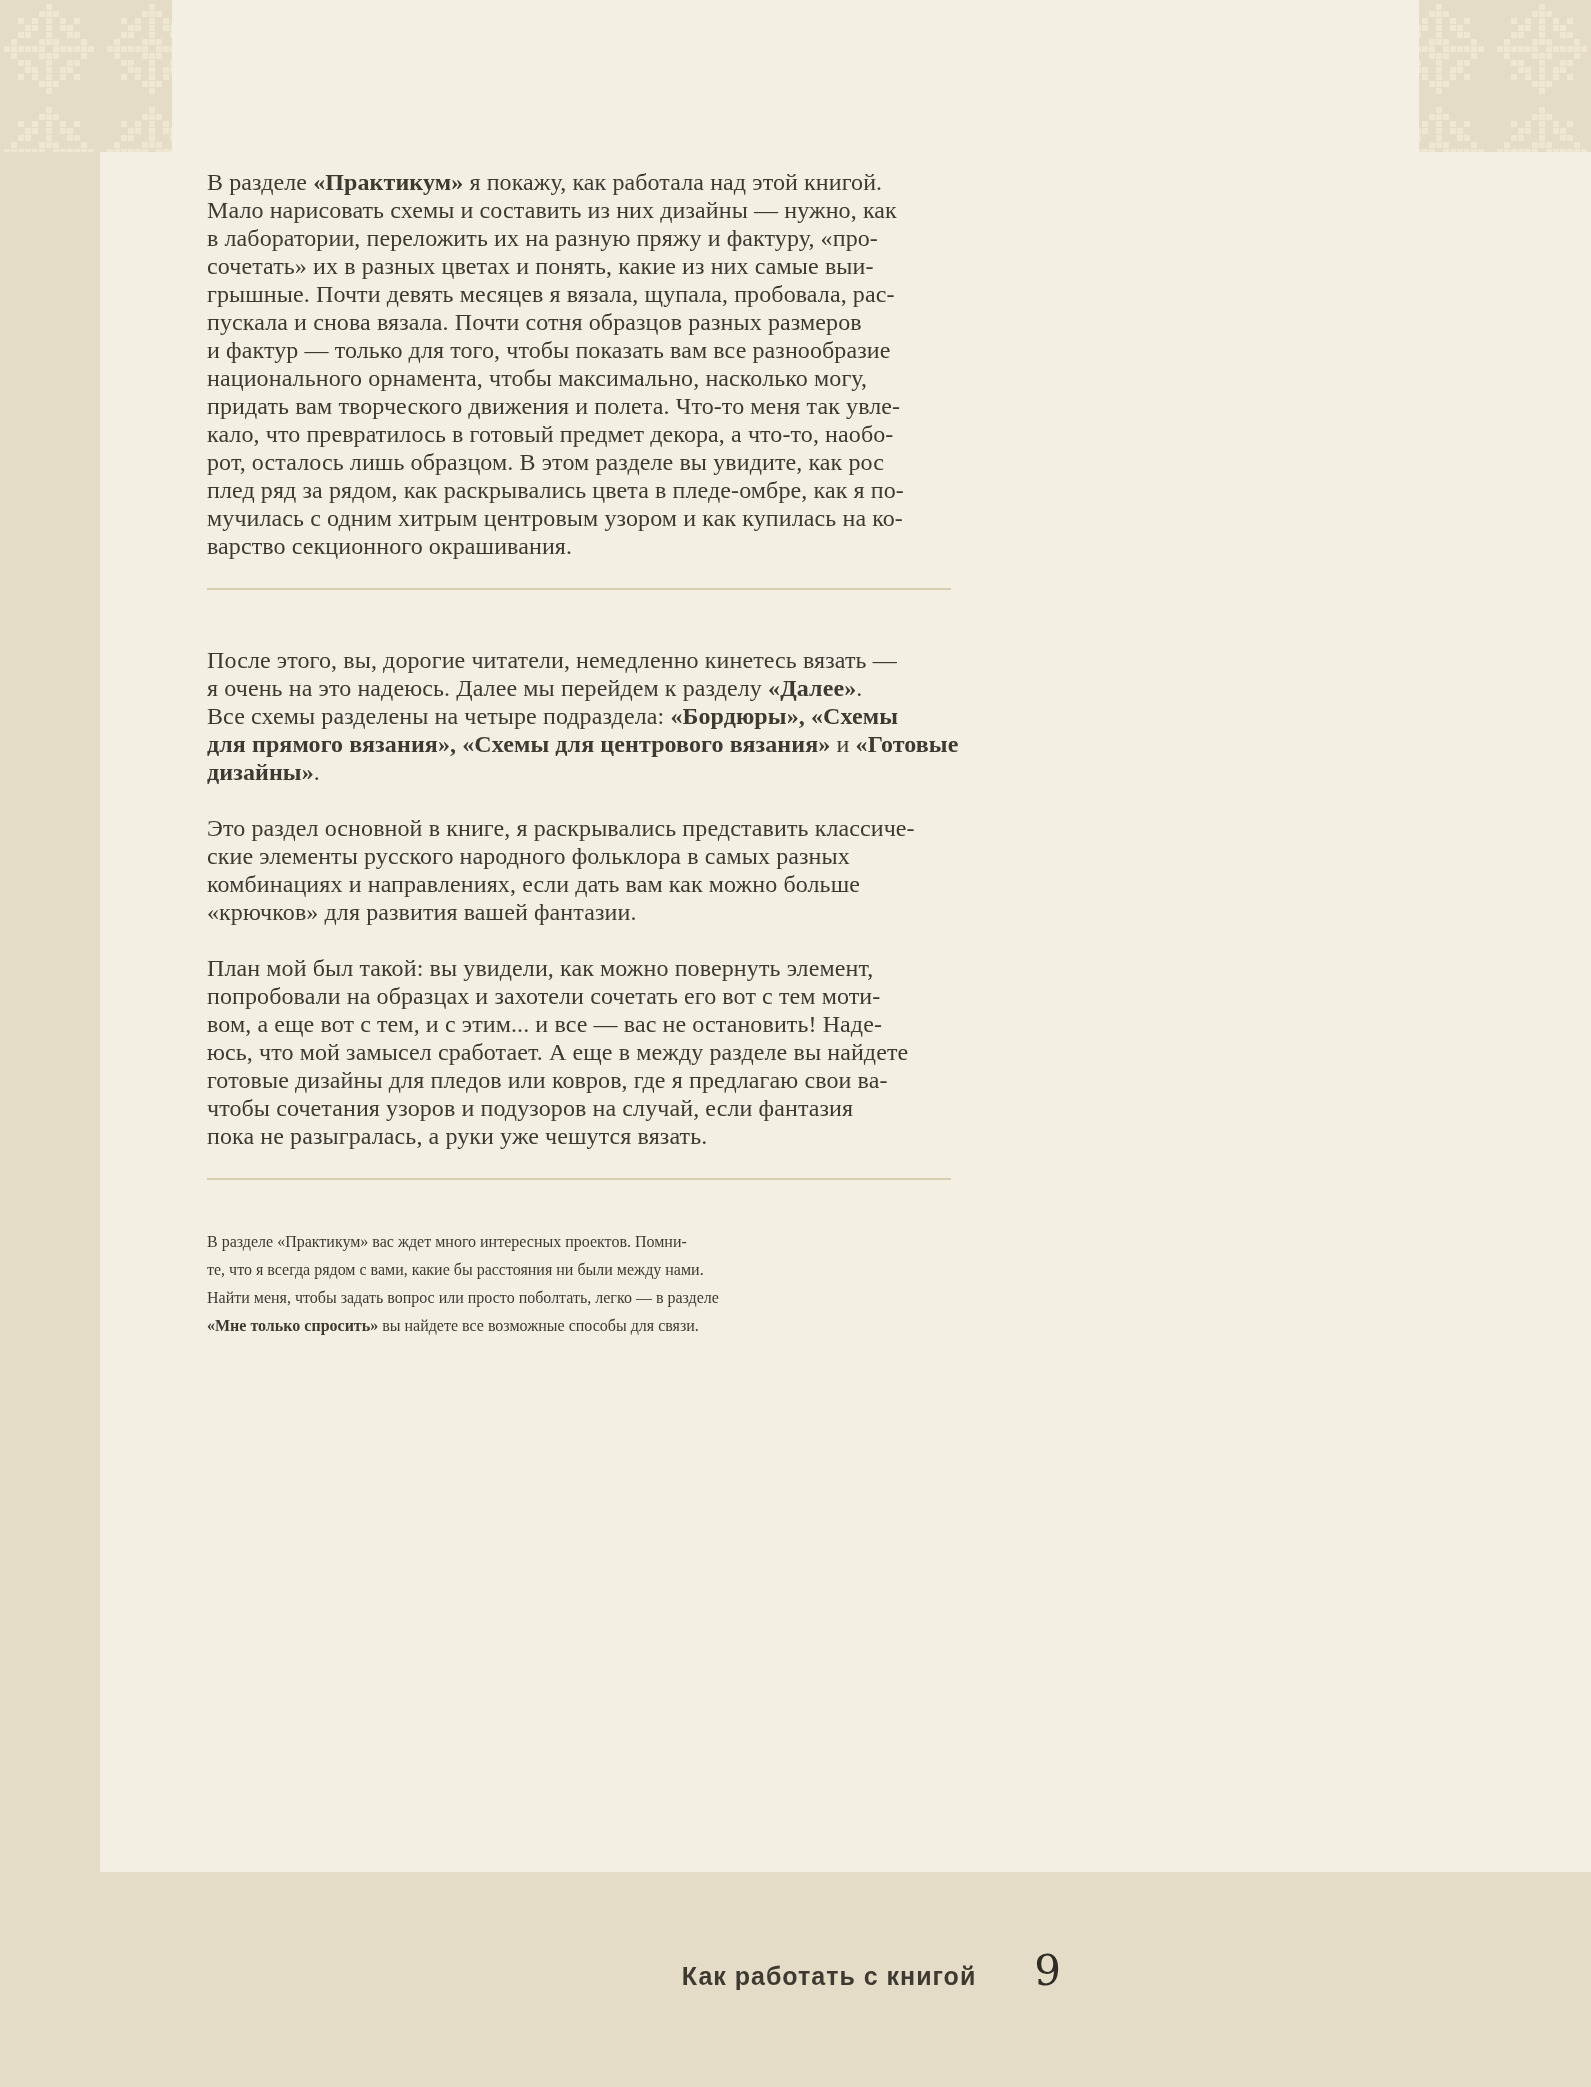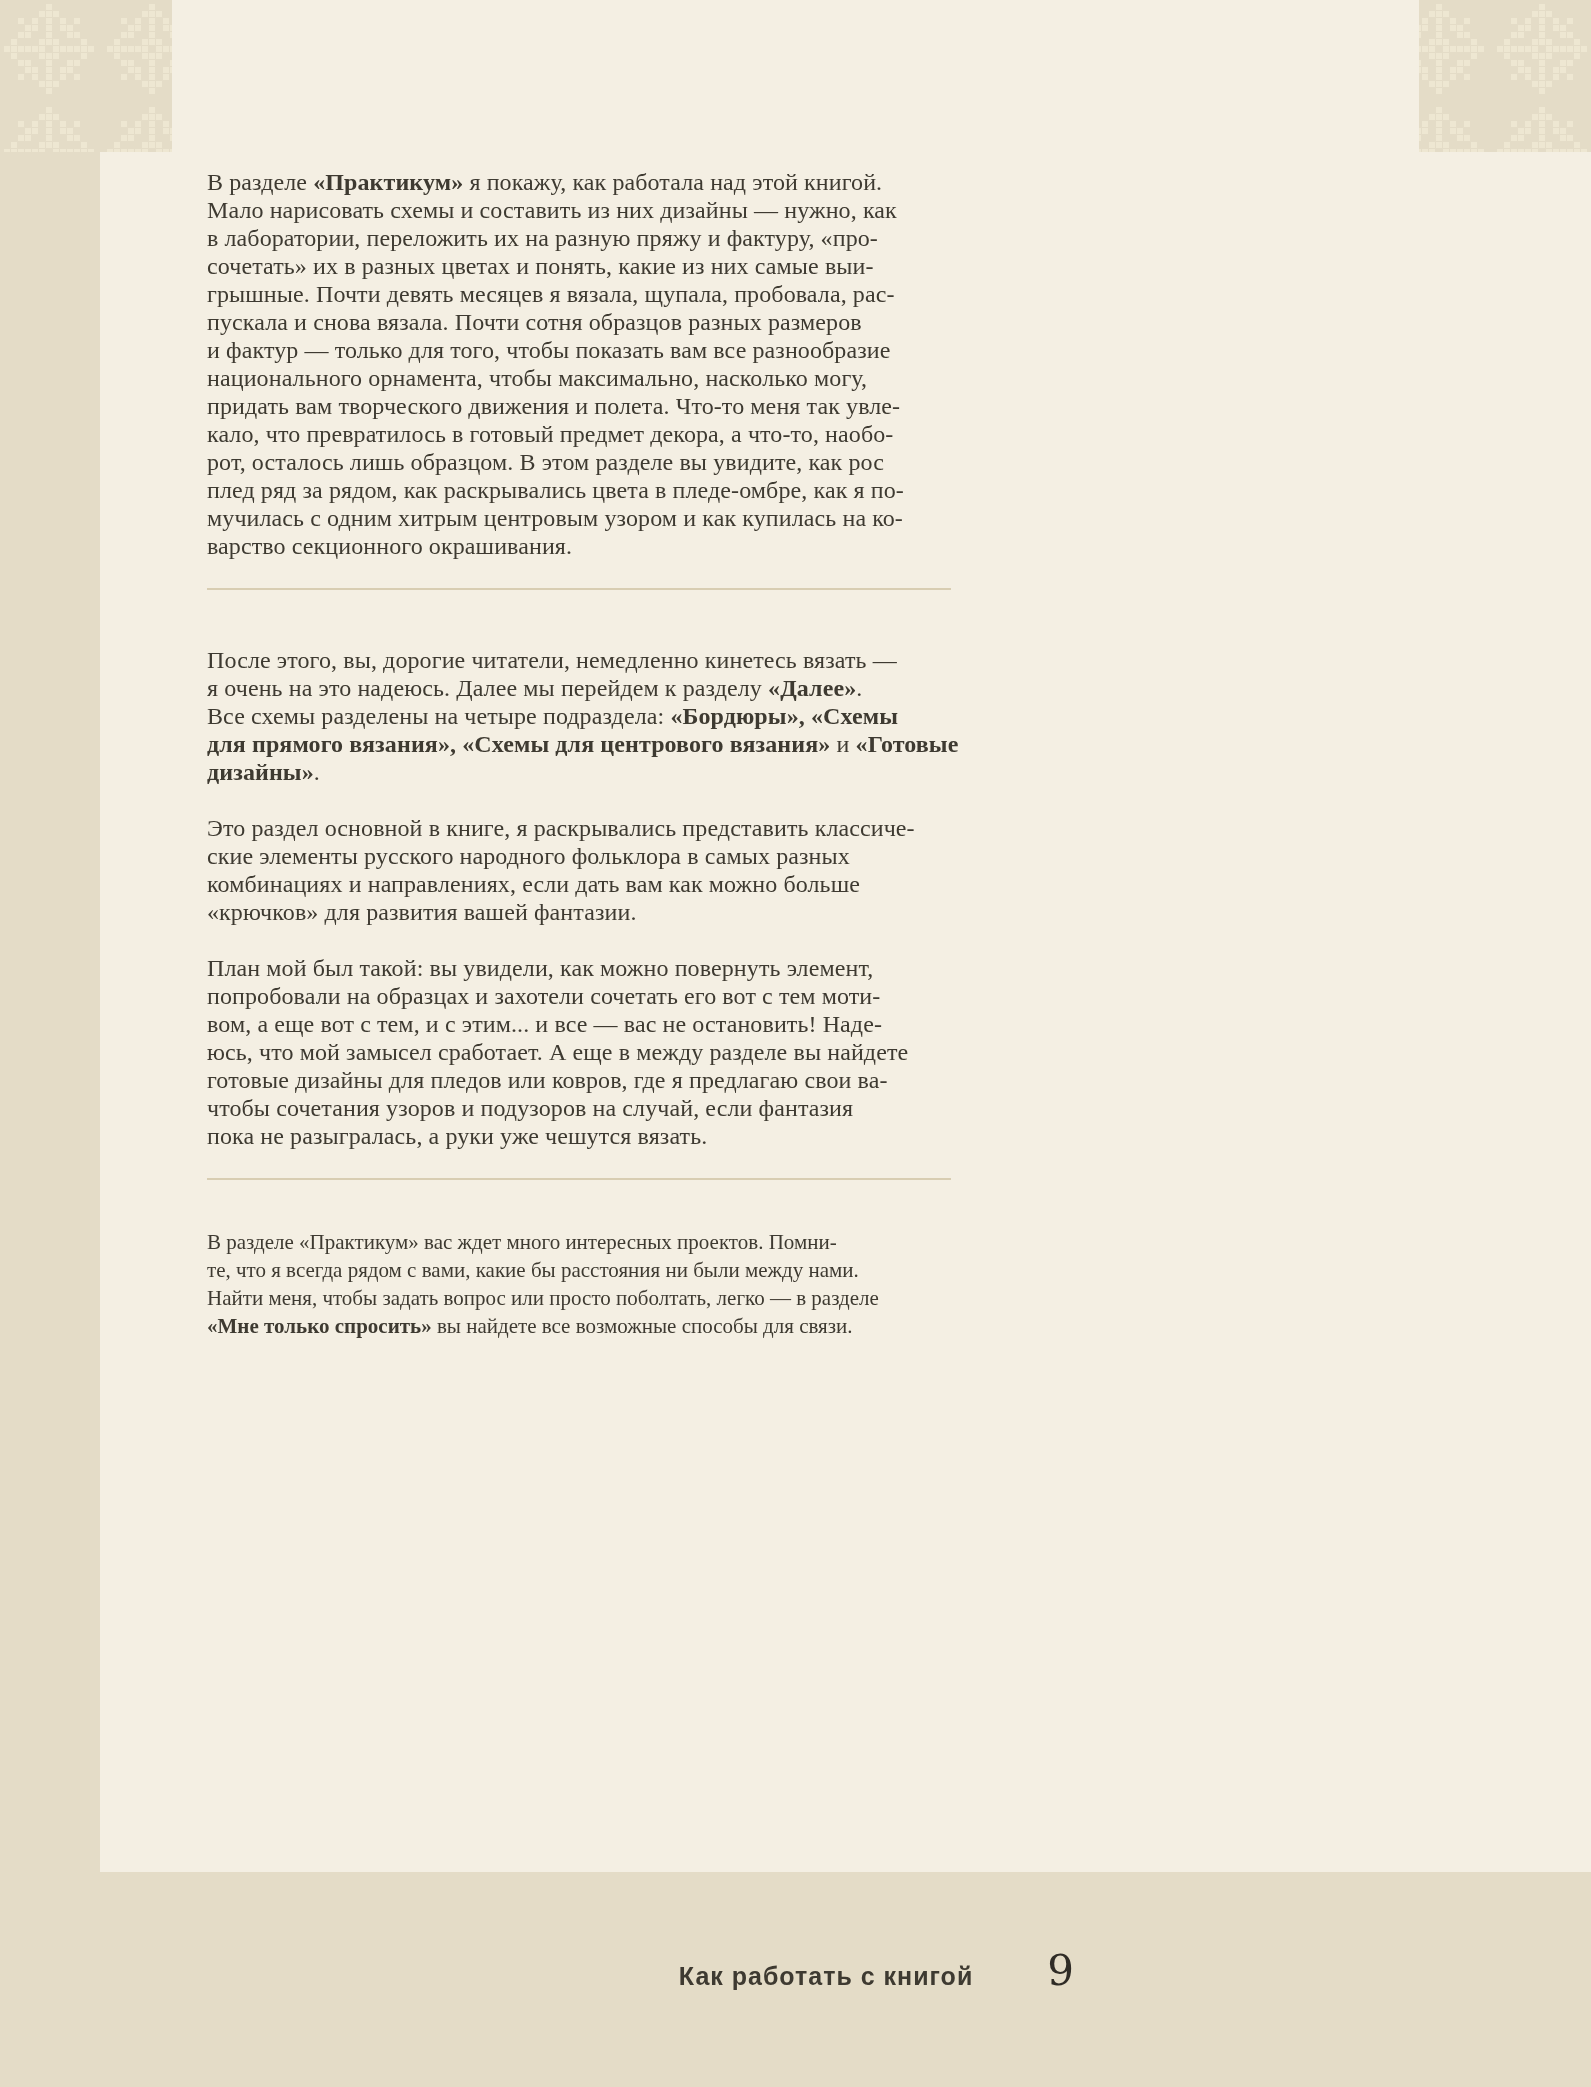--- a/index.html
+++ b/index.html
@@ -14,36 +14,36 @@
   }
   .text-column{
     position:absolute;left:107px;top:168px;width:900px;
     color:var(--text,#3e3a31);
   }
   .para{
     font-size:24px;line-height:28px;margin:0 0 28px 0;white-space:pre;
     letter-spacing:0.1px;
   }
   .para .b{font-weight:700;}
-  .para.narrow{font-size:21px;line-height:28px;letter-spacing:0;}
+  .para.narrow{font-size:16px;line-height:28px;letter-spacing:0;}
   .divider{
     width:744px;height:2px;background:var(--divider,#d8cdb2);
     margin:0 0 56px 0;border:none;
   }
   .divider.second{margin-bottom:48px;}
   .ornament{
     position:absolute;top:0;width:172px;height:152px;overflow:hidden;
     background:var(--outer-bg,#e4dcc7);
   }
   .ornament.left{left:0;}
   .ornament.right{right:0;transform:scaleX(-1);}
   .ornament-svg rect{fill:var(--ornament,#eee7d2);}
   .footer{
-    position:absolute;left:212px;top:1946px;width:862px;
-    display:flex;justify-content:flex-end;align-items:baseline;gap:16px;
+    position:absolute;left:199px;top:1946px;width:862px;
+    display:flex;justify-content:flex-end;align-items:baseline;
   }
   .chapter{
     font-family:"Liberation Sans","DejaVu Sans",sans-serif;
     font-weight:700;font-size:25px;letter-spacing:1px;
     color:var(--text,#3e3a31);
   }
   .pagenum{
     font-family:"DejaVu Serif","Liberation Serif",serif;
     font-size:42px;color:#2f2c26;margin-left:58px;
   }

